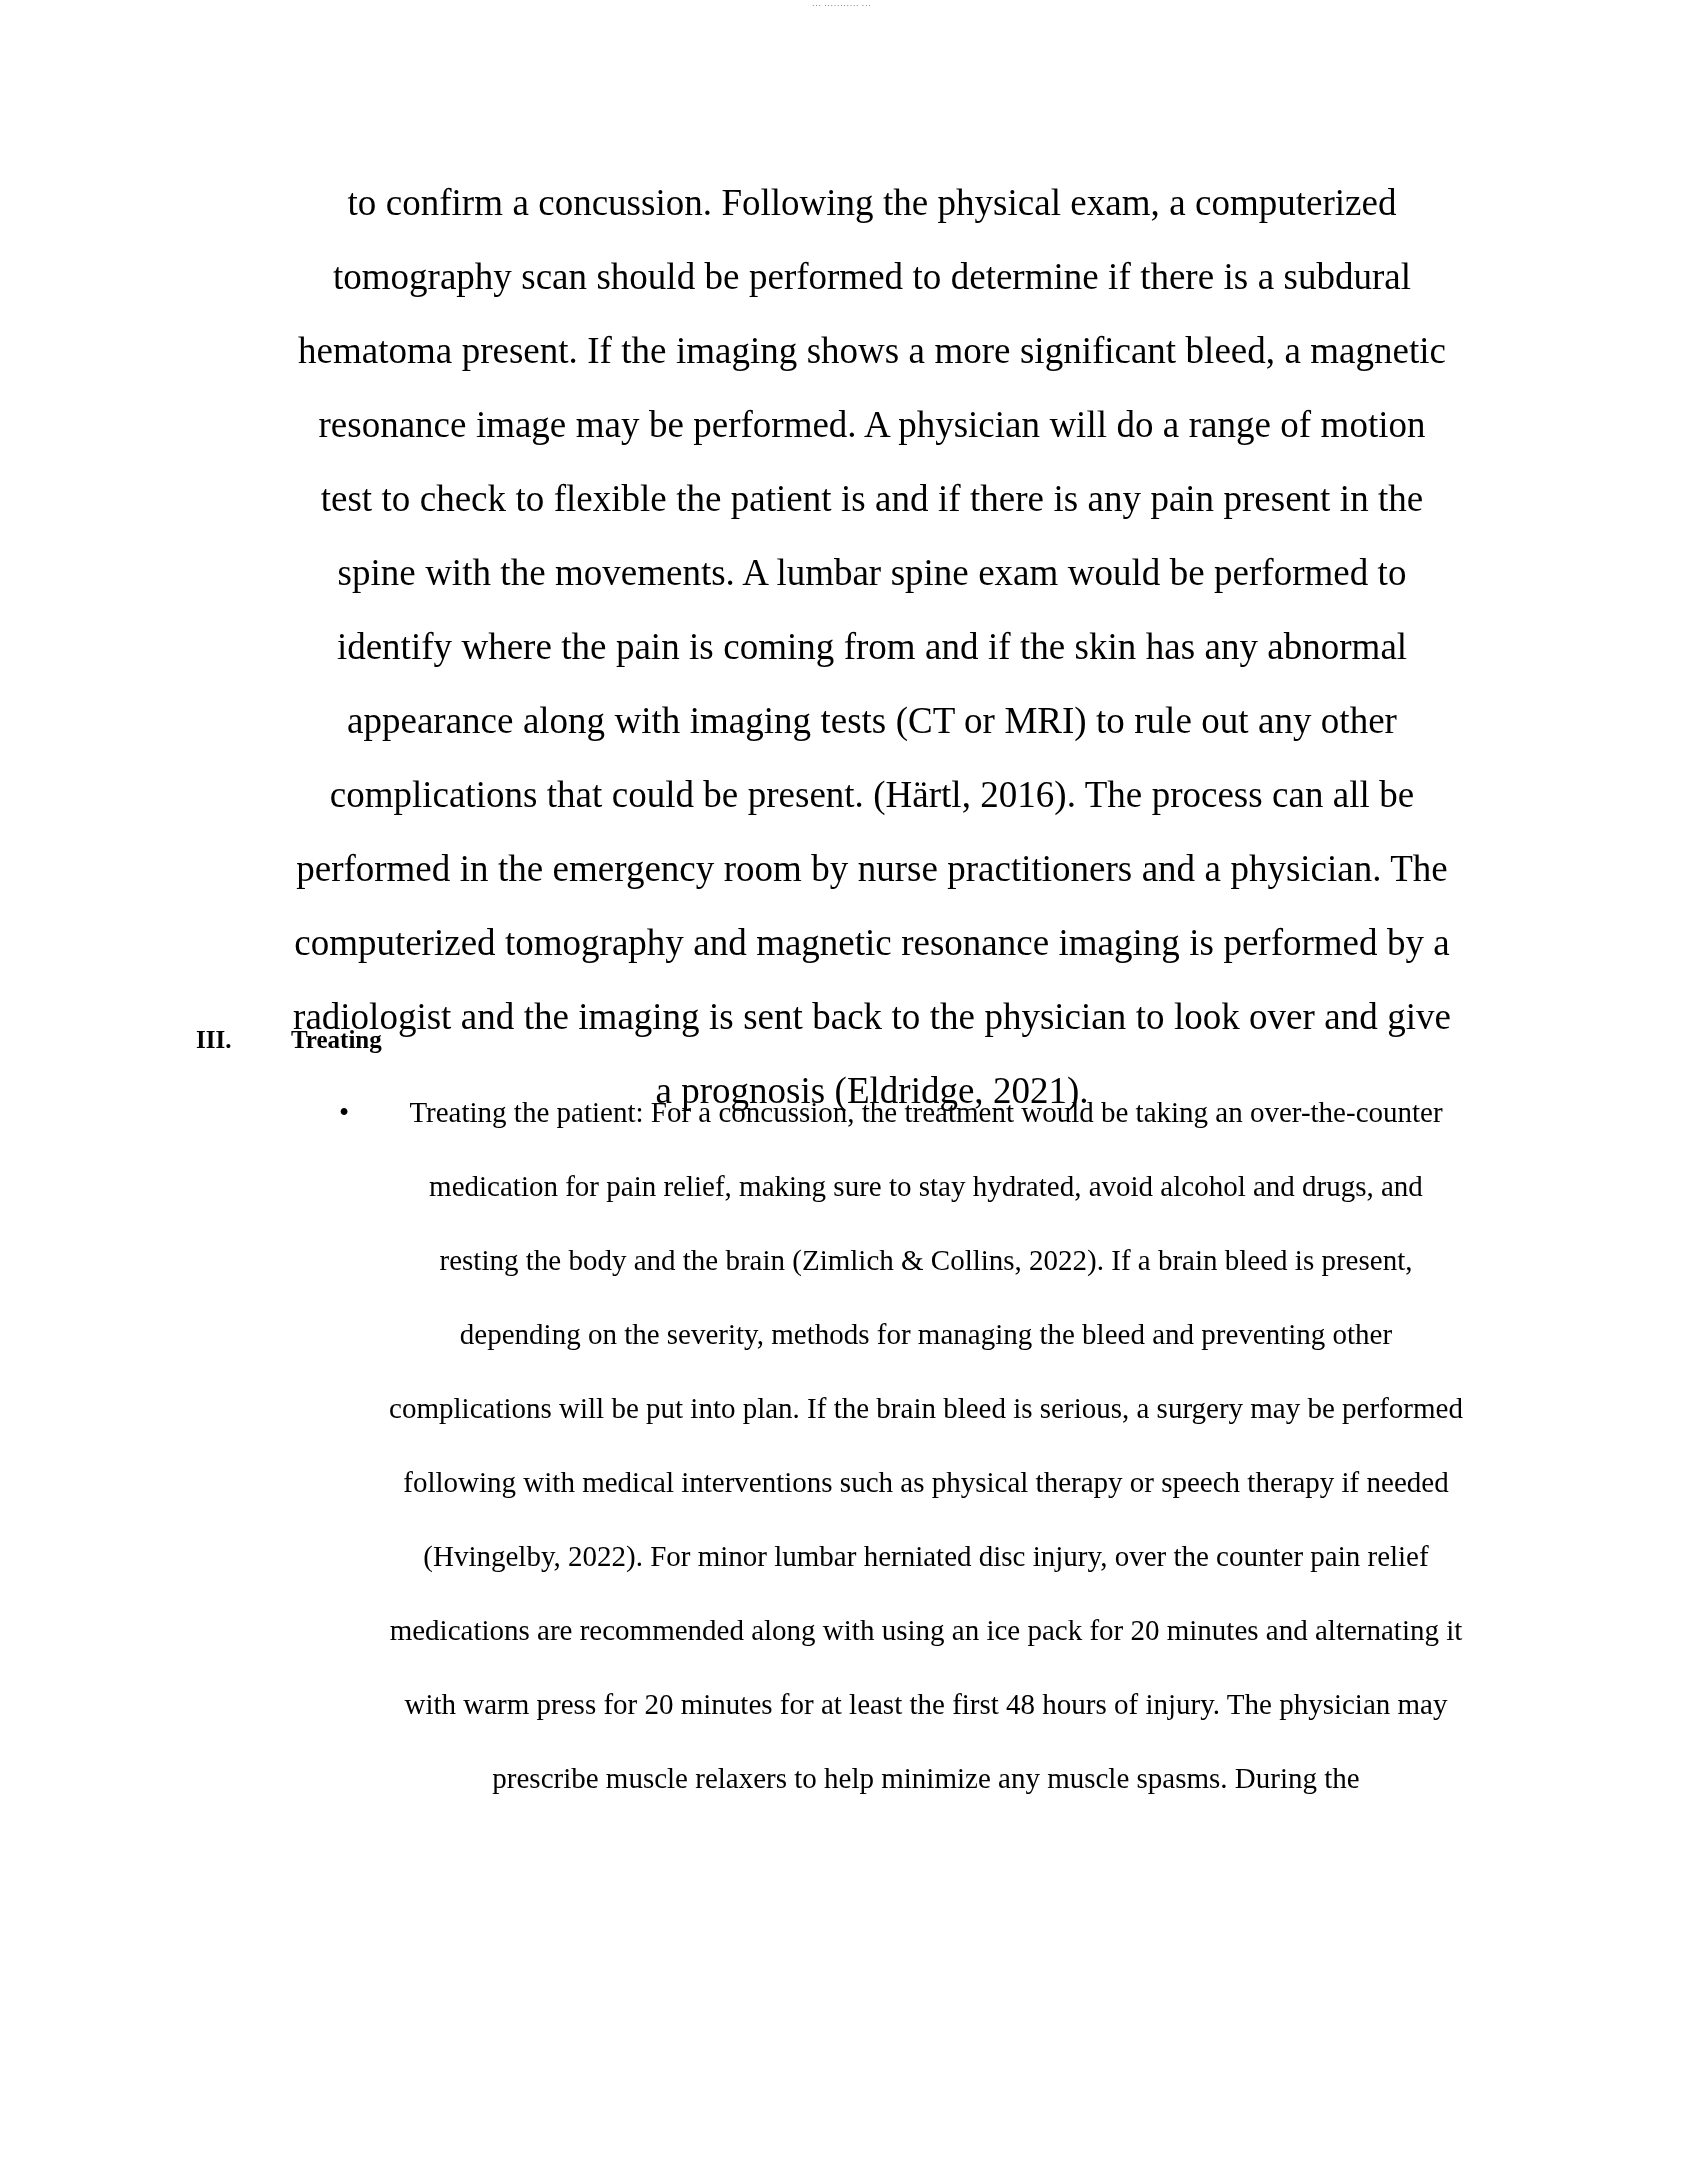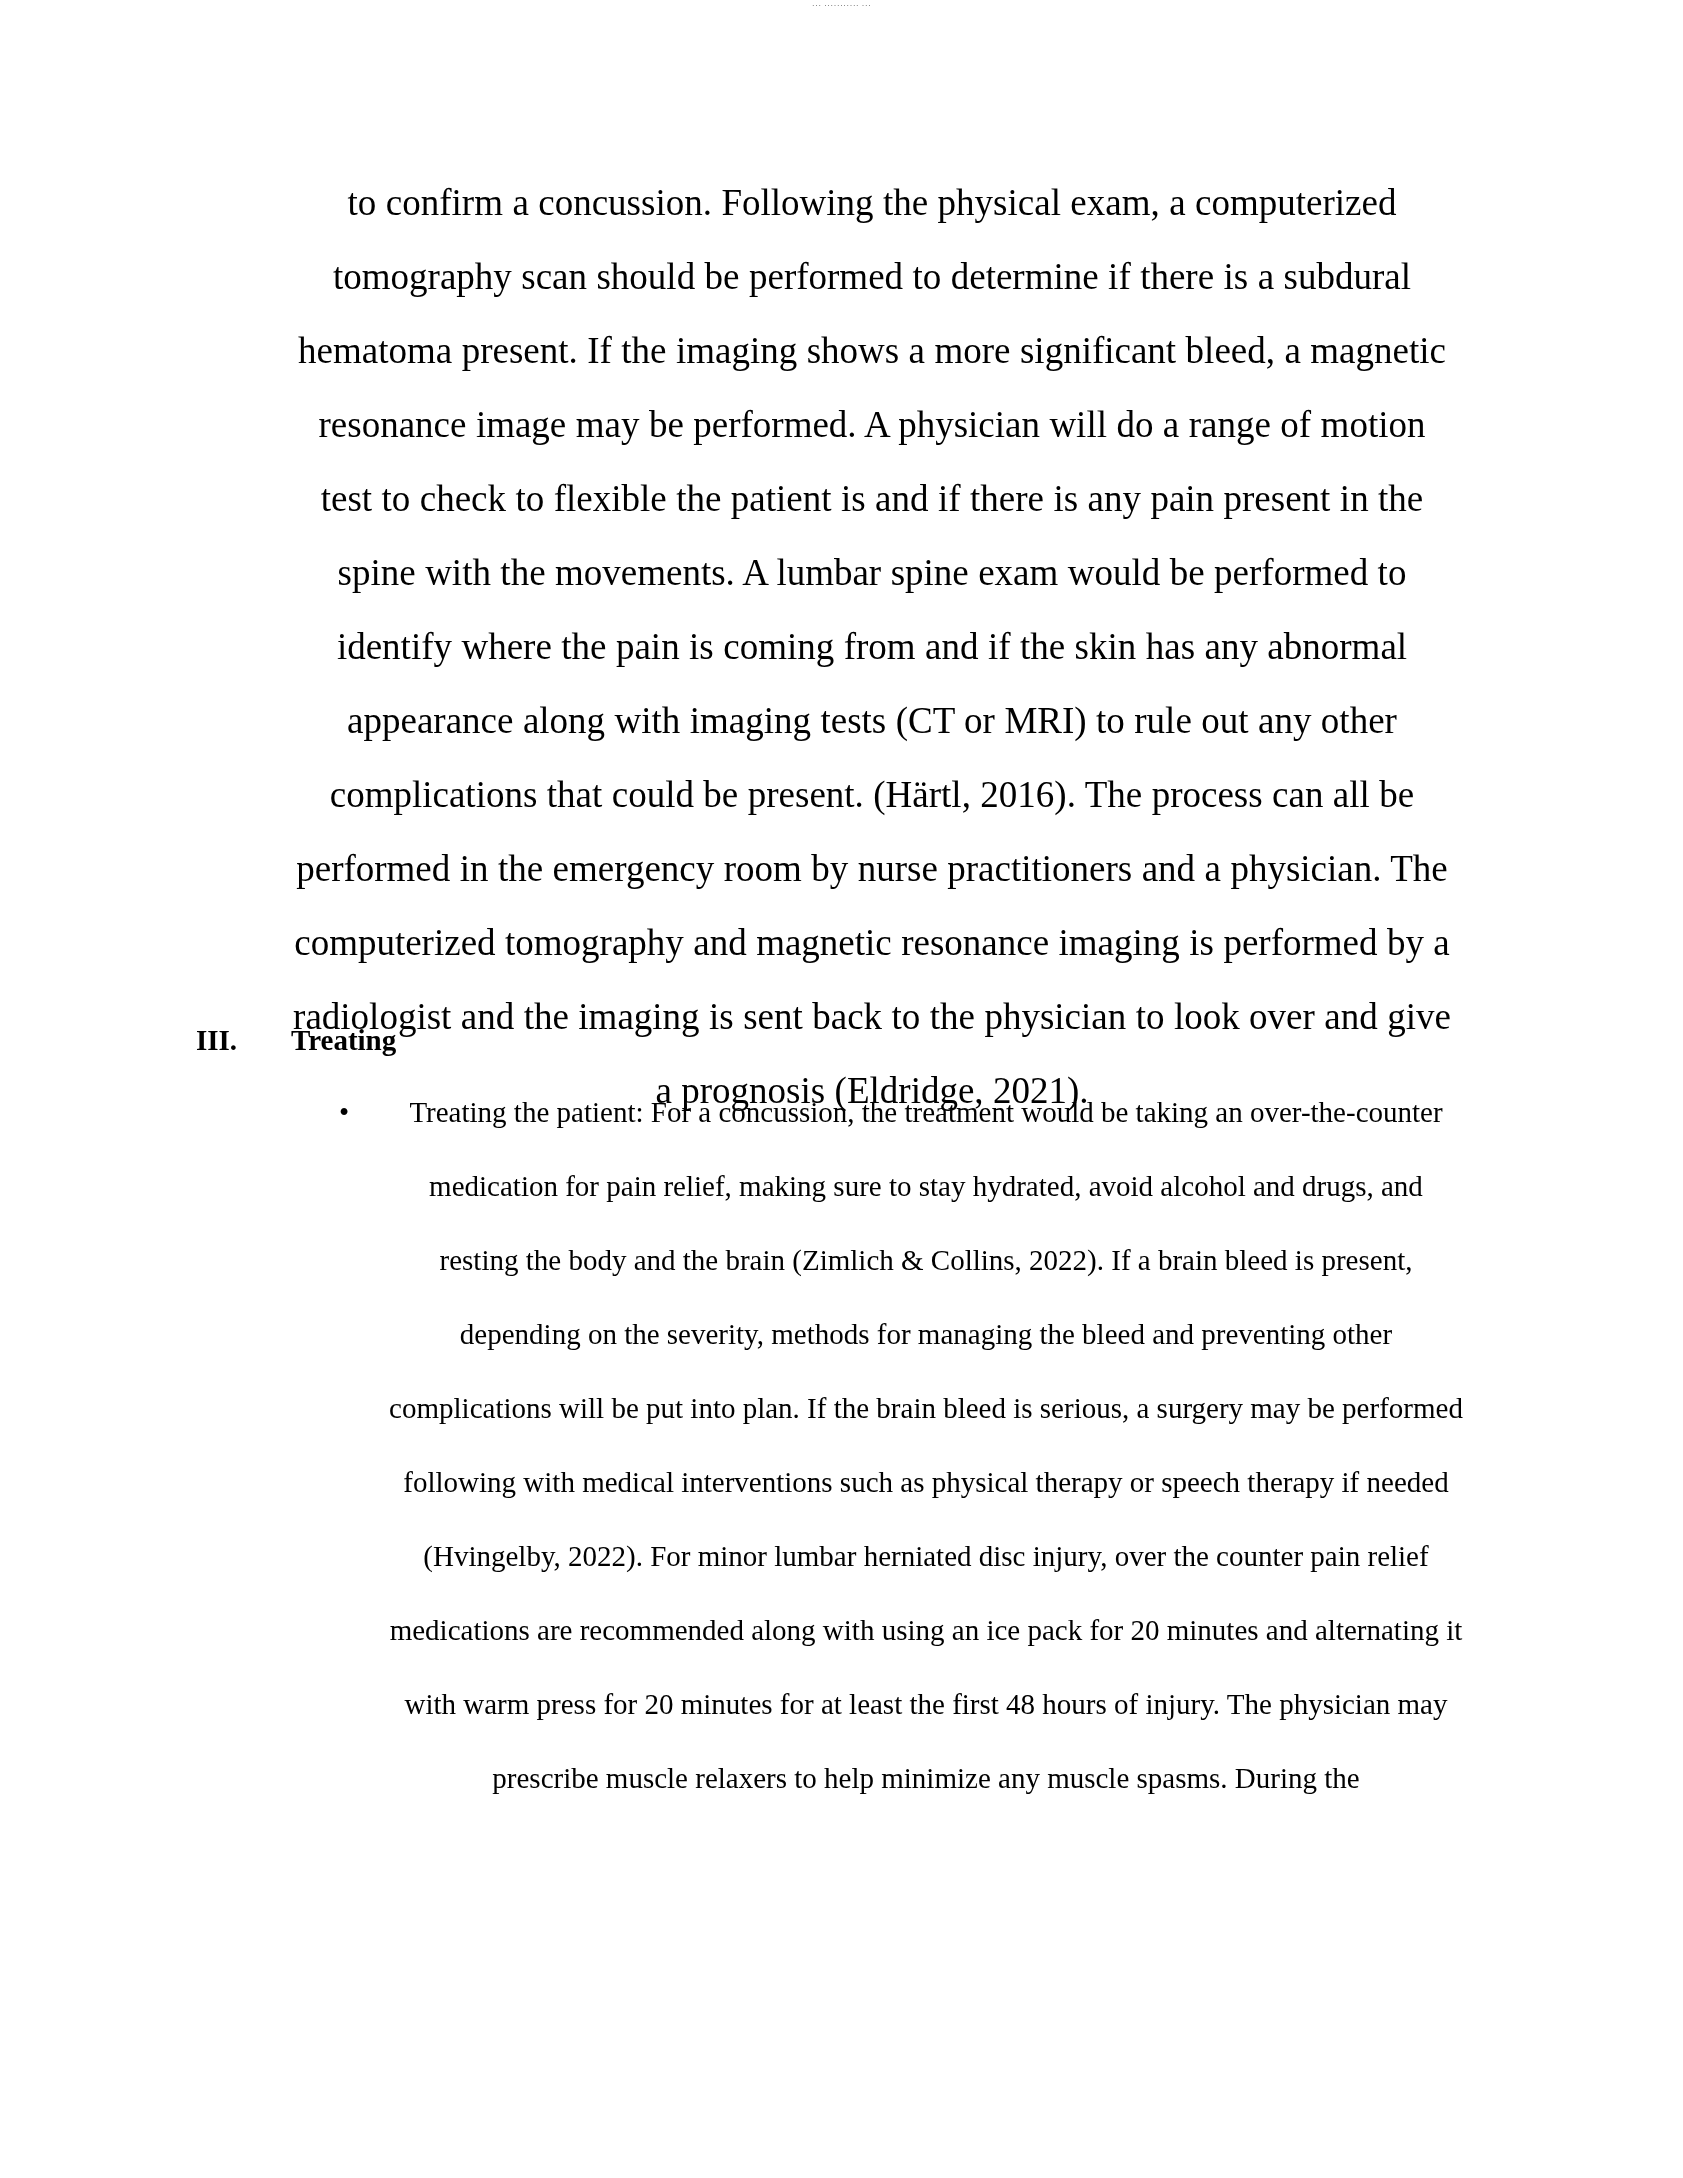--- a/index.html
+++ b/index.html
@@ -58,21 +58,21 @@
   }
 
   
   .heading-row {
     position: absolute;
     left: 196px;
     top: 1003px;
     width: 1267px;
     display: flex;
     align-items: baseline;
-    font-size: 29px;
+    font-size: 25px;
     line-height: 74px;
     font-weight: bold;
   }
   .heading-numeral {
     width: 95px;
     flex: 0 0 95px;
     font-weight: bold;
   }
   .heading-text {
     font-weight: bold;

